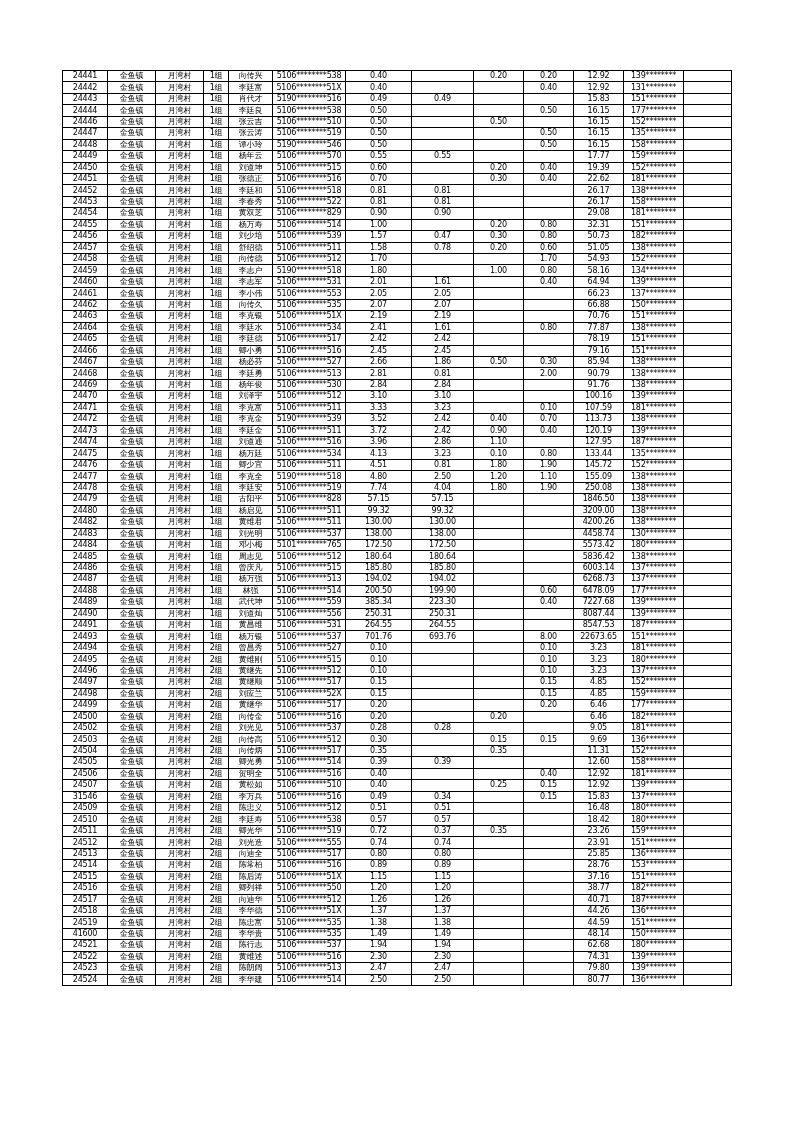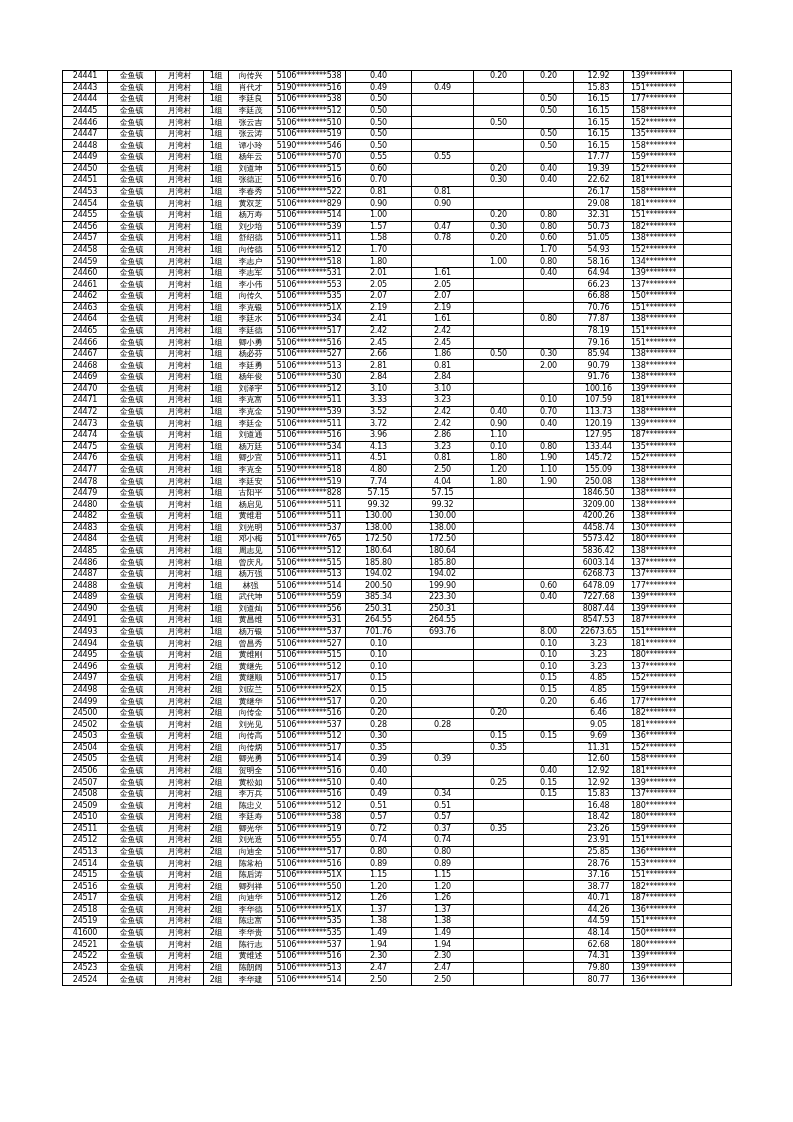--- a/index.html
+++ b/index.html
@@ -46,20 +46,35 @@
         <td>5106********538</td>
         <td>0.40</td>
         <td></td>
         <td>0.20</td>
         <td>0.20</td>
         <td>12.92</td>
         <td>139********</td>
         <td></td>
       </tr>
       <tr>
+        <td>24442</td>
+        <td>金鱼镇</td>
+        <td>月湾村</td>
+        <td>1组</td>
+        <td>李廷富</td>
+        <td>5106********51X</td>
+        <td>0.40</td>
+        <td></td>
+        <td></td>
+        <td>0.40</td>
+        <td>12.92</td>
+        <td>131********</td>
+        <td></td>
+      </tr>
+      <tr>
         <td>24443</td>
         <td>金鱼镇</td>
         <td>月湾村</td>
         <td>1组</td>
         <td>肖代才</td>
         <td>5190********516</td>
         <td>0.49</td>
         <td>0.49</td>
         <td></td>
         <td></td>
@@ -76,35 +91,20 @@
         <td>5106********538</td>
         <td>0.50</td>
         <td></td>
         <td></td>
         <td>0.50</td>
         <td>16.15</td>
         <td>177********</td>
         <td></td>
       </tr>
       <tr>
-        <td>24445</td>
-        <td>金鱼镇</td>
-        <td>月湾村</td>
-        <td>1组</td>
-        <td>李廷茂</td>
-        <td>5106********512</td>
-        <td>0.50</td>
-        <td></td>
-        <td></td>
-        <td>0.50</td>
-        <td>16.15</td>
-        <td>158********</td>
-        <td></td>
-      </tr>
-      <tr>
         <td>24446</td>
         <td>金鱼镇</td>
         <td>月湾村</td>
         <td>1组</td>
         <td>张云吉</td>
         <td>5106********510</td>
         <td>0.50</td>
         <td></td>
         <td>0.50</td>
         <td></td>
@@ -178,20 +178,35 @@
         <td>月湾村</td>
         <td>1组</td>
         <td>张德正</td>
         <td>5106********516</td>
         <td>0.70</td>
         <td></td>
         <td>0.30</td>
         <td>0.40</td>
         <td>22.62</td>
         <td>181********</td>
+        <td></td>
+      </tr>
+      <tr>
+        <td>24452</td>
+        <td>金鱼镇</td>
+        <td>月湾村</td>
+        <td>1组</td>
+        <td>李廷和</td>
+        <td>5106********518</td>
+        <td>0.81</td>
+        <td>0.81</td>
+        <td></td>
+        <td></td>
+        <td>26.17</td>
+        <td>138********</td>
         <td></td>
       </tr>
       <tr>
         <td>24453</td>
         <td>金鱼镇</td>
         <td>月湾村</td>
         <td>1组</td>
         <td>李春秀</td>
         <td>5106********522</td>
         <td>0.81</td>
@@ -961,21 +976,21 @@
         <td>5106********510</td>
         <td>0.40</td>
         <td></td>
         <td>0.25</td>
         <td>0.15</td>
         <td>12.92</td>
         <td>139********</td>
         <td></td>
       </tr>
       <tr>
-        <td>24508</td>
+        <td>31546</td>
         <td>金鱼镇</td>
         <td>月湾村</td>
         <td>2组</td>
         <td>李万兵</td>
         <td>5106********516</td>
         <td>0.49</td>
         <td>0.34</td>
         <td></td>
         <td>0.15</td>
         <td>15.83</td>

